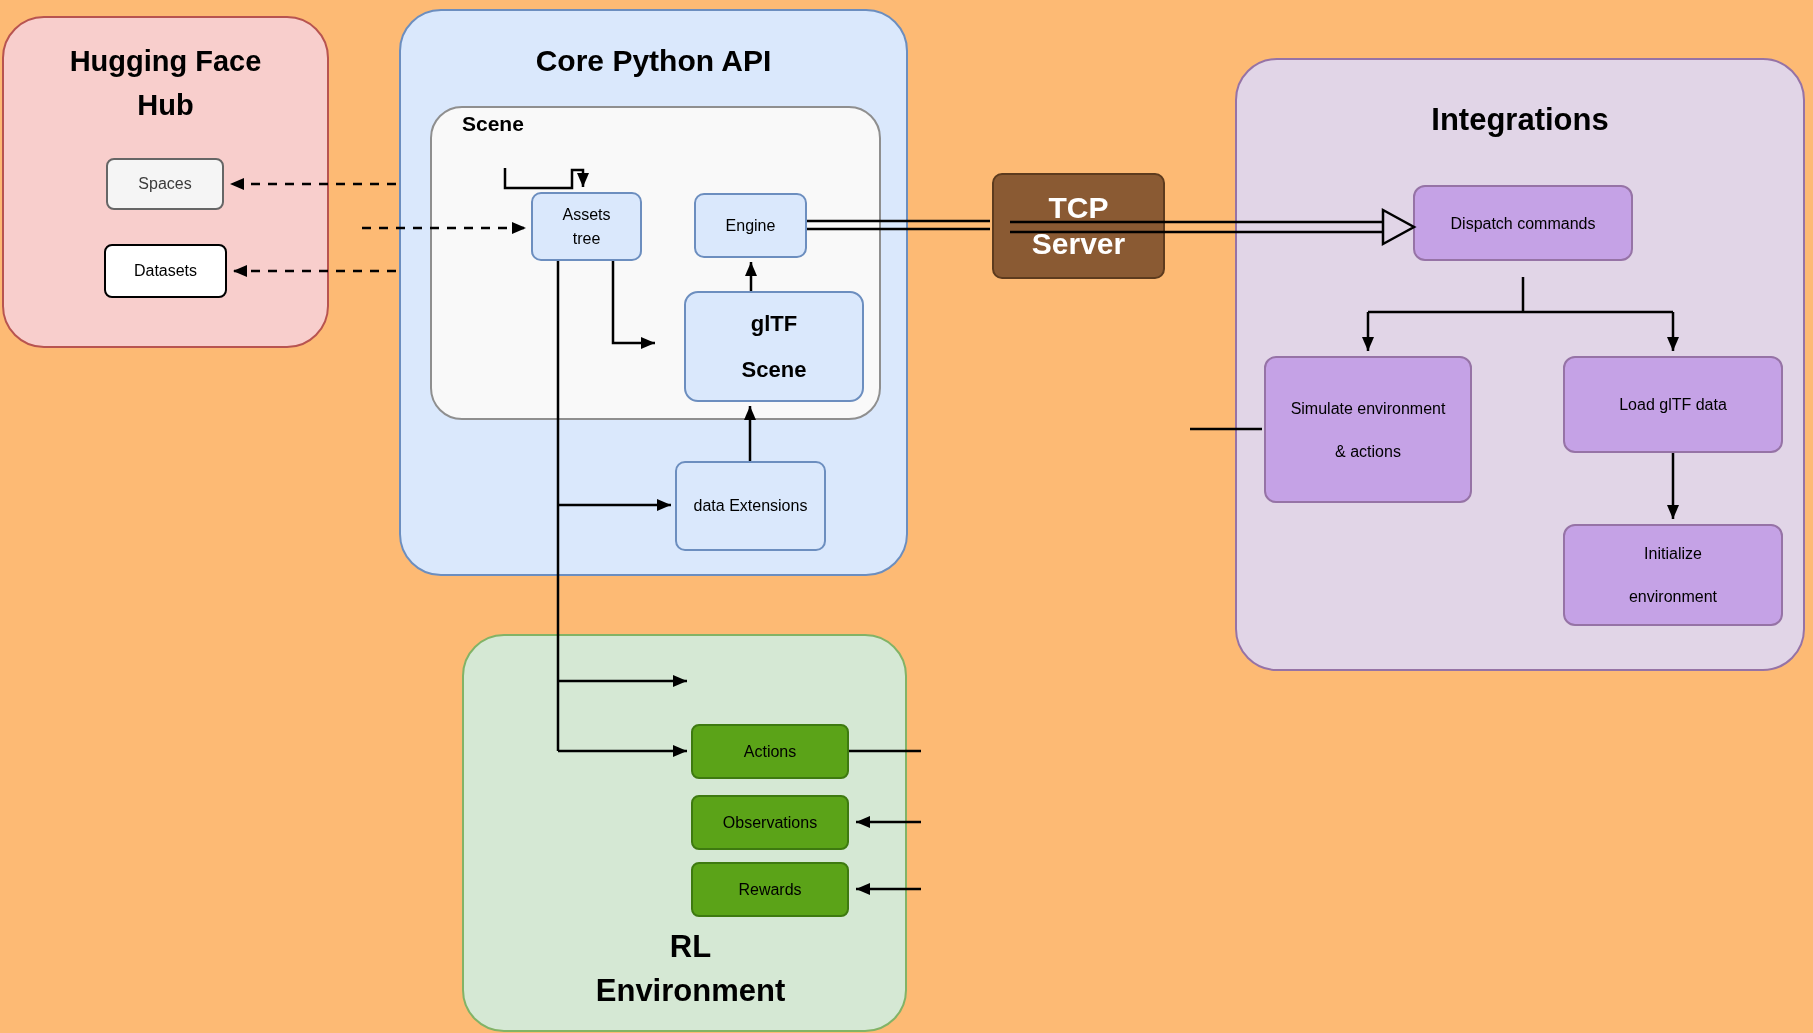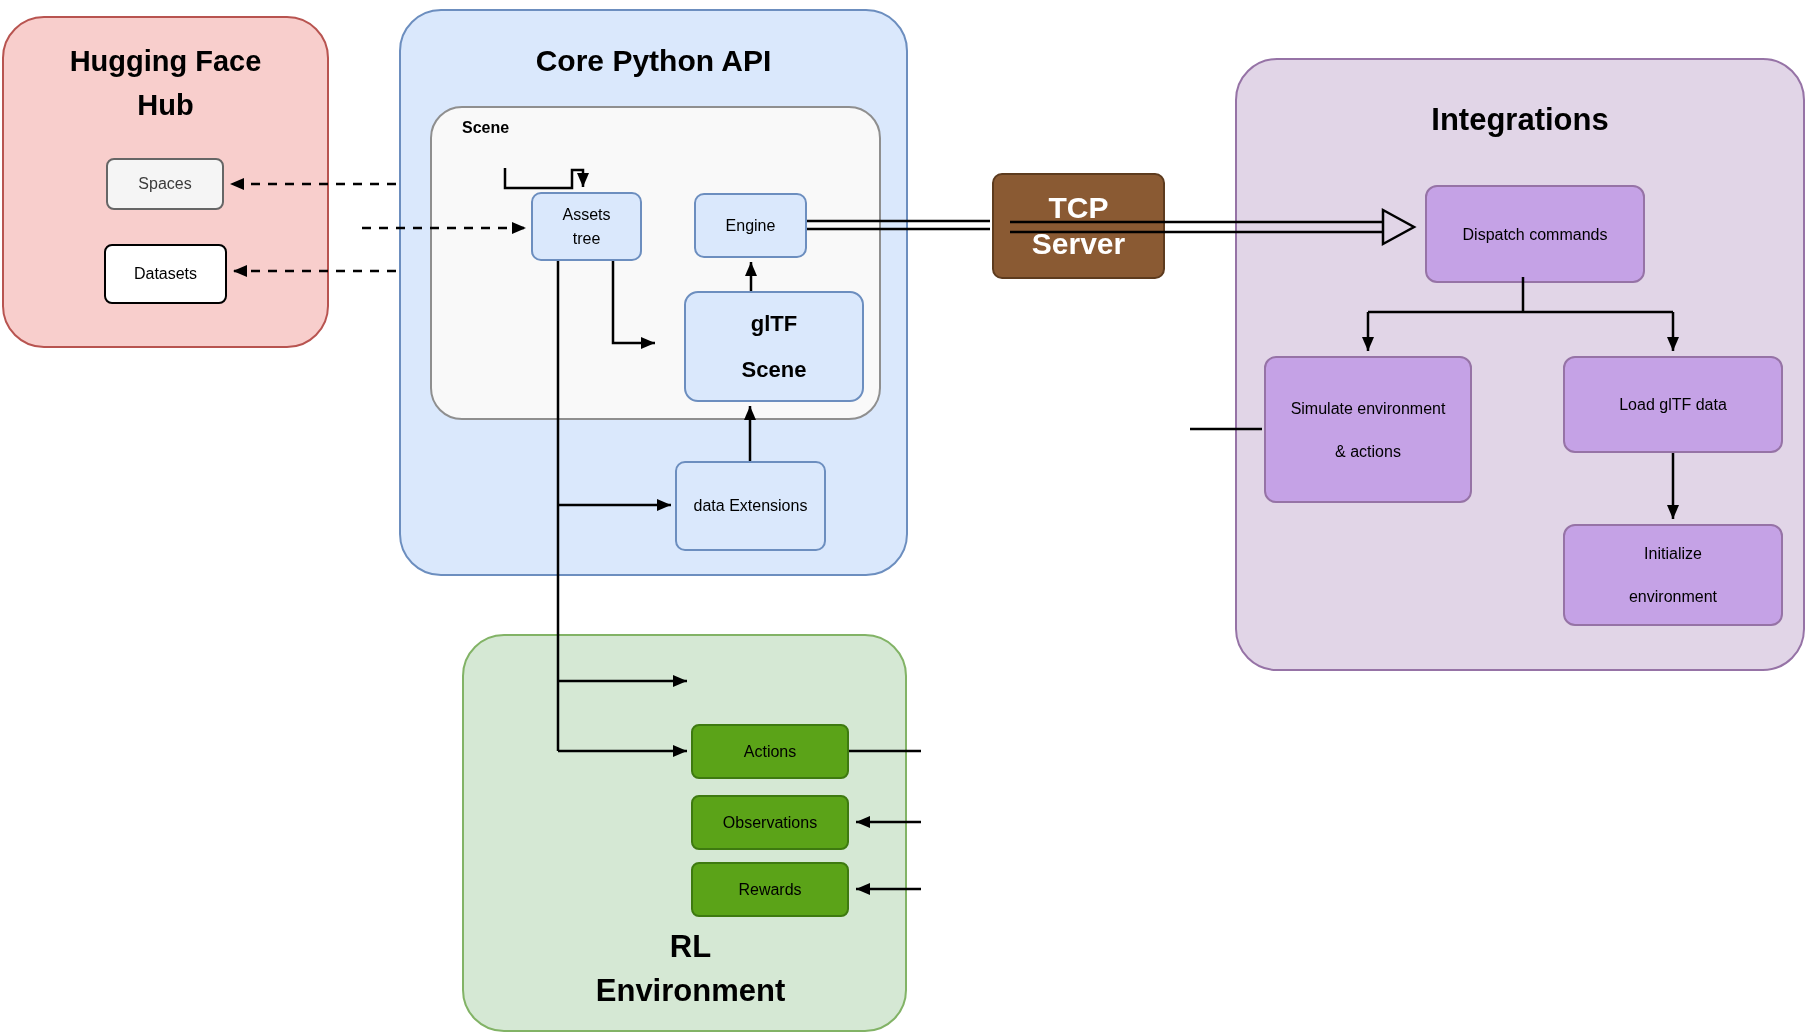--- a/index.html
+++ b/index.html
@@ -1,51 +1,51 @@
 <!DOCTYPE html>
 <html><head>
 <meta charset="utf-8">
 <style>
   * { box-sizing: border-box; }
   html, body { margin: 0; padding: 0; background: #000; }
   body { font-family: "Liberation Sans", sans-serif; color: #000; }
-  .canvas { position: relative; width: 1813px; height: 1033px; background: #ffffff; overflow: hidden; }
+  .canvas { position: relative; width: 1813px; height: 1033px; background: #fdba74; overflow: hidden; }
 
   .group { position: absolute; border: 2px solid; border-radius: 42px; }
   .group-title { position: absolute; text-align: center; font-weight: bold; color: #000; }
   .group-title > span { display: inline-block; }
 
   .node { position: absolute; display: flex; align-items: center; justify-content: center; text-align: center; font-size: 16px; }
   .node > span { display: inline-block; }
 
   
   .hf { left: 2px; top: 16px; width: 327px; height: 332px; background: #f8cecc; border-color: #b85450; }
   .hf-title { left: 2px; top: 40px; width: 327px; font-size: 29px; line-height: 1.5; }
   .spaces { left: 106px; top: 158px; width: 118px; height: 52px; background: #f5f5f5; border: 2px solid #666; border-radius: 8px; color: #3b3b3b; }
-  .datasets { left: 104px; top: 244px; width: 123px; height: 60px; background: #fff; border: 2px solid #000; border-radius: 8px; }
+  .datasets { left: 104px; top: 244px; width: 123px; height: 54px; background: #fff; border: 2px solid #000; border-radius: 8px; }
 
   
   .core { left: 399px; top: 9px; width: 509px; height: 567px; background: #dae8fc; border-color: #6c8ebf; }
   .core-title { left: 399px; top: 44px; width: 509px; font-size: 30px; }
   .scene-container { position: absolute; left: 430px; top: 106px; width: 451px; height: 314px; background: #f9f9f9; border: 2px solid #8f8f8f; border-radius: 32px; }
-  .scene-label { position: absolute; left: 462px; top: 119px; font-size: 16px; font-weight: bold; }
+  .scene-label { position: absolute; left: 462px; top: 112px; font-size: 21px; font-weight: bold; }
   .blue-node { background: #dae8fc; border: 2px solid #6c8ebf; border-radius: 10px; }
   .assets-tree { left: 531px; top: 192px; width: 111px; height: 69px; line-height: 1.5; }
   .engine { left: 694px; top: 193px; width: 113px; height: 65px; }
   .gltf-scene { left: 660px; top: 291px; width: 180px; height: 111px; font-size: 22px; font-weight: bold; line-height: 46px; border-radius: 14px; margin-left: 24px; }
   .gltf-ext { left: 675px; top: 461px; width: 151px; height: 90px; line-height: 1.55; }
 
   
   .tcp { left: 992px; top: 173px; width: 173px; height: 106px; background: #8a5a33; border: 2px solid #5d3b1e; border-radius: 10px; color: #fff; font-weight: bold; font-size: 30px; line-height: 1.2; }
 
   
   .integrations { left: 1235px; top: 58px; width: 570px; height: 613px; background: #e1d5e7; border-color: #9673a6; }
   .int-title { left: 1235px; top: 102px; width: 570px; font-size: 31px; }
   .purple-node { background: #c5a2e6; border: 2px solid #9673a6; border-radius: 12px; line-height: 43px; }
-  .dispatch { left: 1413px; top: 185px; width: 220px; height: 98px; margin-left: 12px; }
+  .dispatch { left: 1413px; top: 185px; width: 220px; height: 76px; }
   .simulate { left: 1264px; top: 356px; width: 208px; height: 147px; }
   .load-gltf { left: 1563px; top: 356px; width: 220px; height: 97px; }
   .initialize { left: 1563px; top: 524px; width: 220px; height: 102px; }
 
   
   .rl { left: 462px; top: 634px; width: 445px; height: 398px; background: #d5e8d4; border-color: #82b366; }
   .rl-title { left: 462px; bottom: 20px; width: 445px; font-size: 31px; line-height: 1.42; padding-left: 12px; }
   .green-node { background: #5ba318; border: 2px solid #3e7a10; border-radius: 8px; }
   .actor { left: 691px; top: 654px; width: 158px; height: 55px; }
   .actions { left: 691px; top: 724px; width: 158px; height: 55px; }

